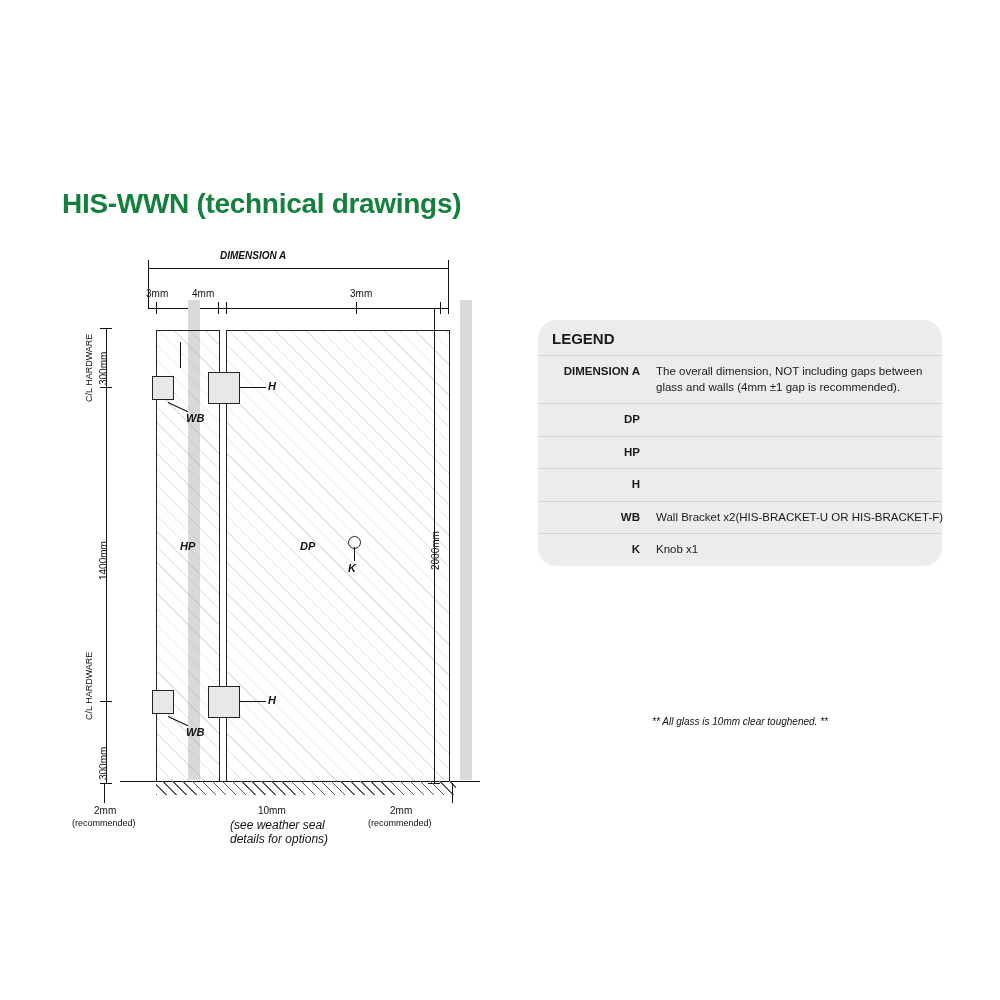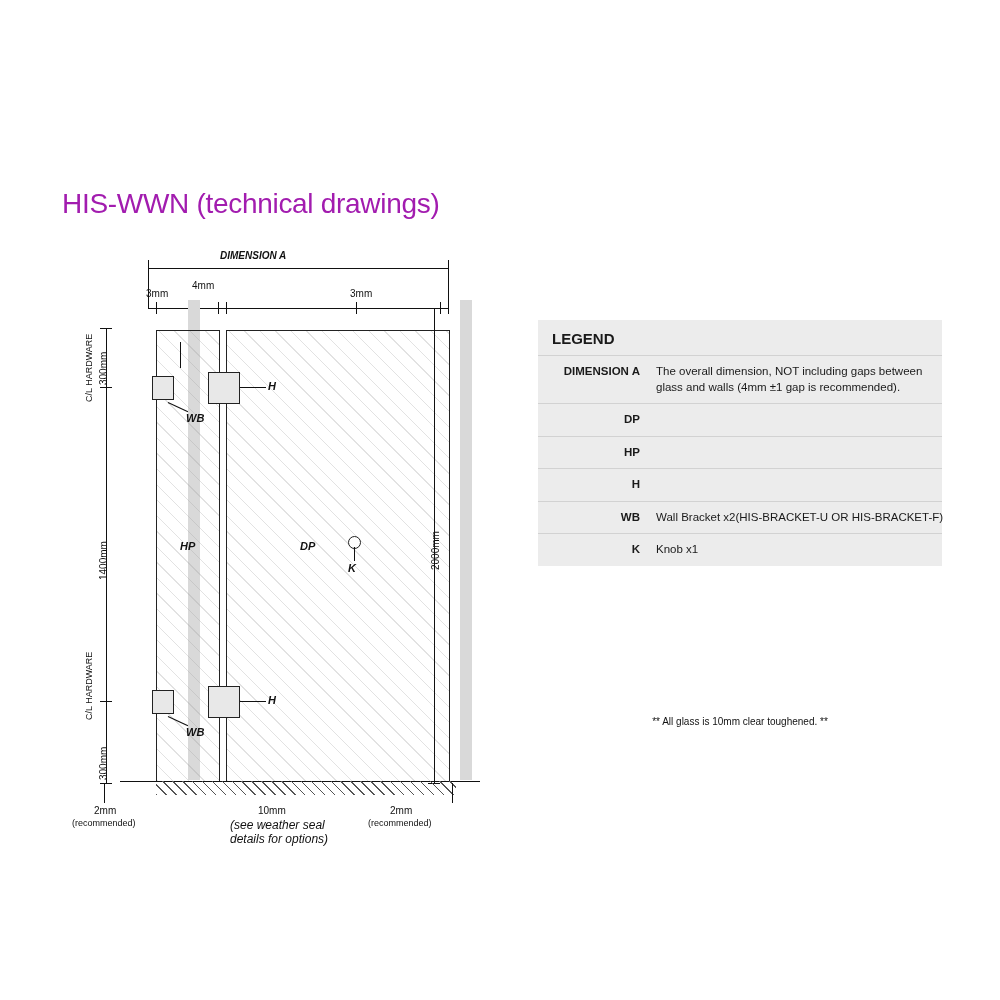--- a/index.html
+++ b/index.html
@@ -1,18 +1,18 @@
 <!DOCTYPE html>
 <html><head>
 <meta charset="utf-8">
 <style>
   html,body{margin:0;padding:0;}
   body{width:1000px;height:1000px;background:#ffffff;font-family:"Liberation Sans",sans-serif;color:#1a1a1a;position:relative;overflow:hidden;}
 
-  .page-title{position:absolute;left:62px;top:188px;font-size:28px;font-weight:400;letter-spacing:-0.3px;color:#a21caf;}
+  .page-title{position:absolute;left:62px;top:188px;font-size:28px;font-weight:700;letter-spacing:-0.3px;color:#15803d;}
 
   
   .drawing{position:absolute;left:60px;top:250px;width:440px;height:600px;}
 
   .wall{position:absolute;background:#d9d9d9;}
   .wall-left{left:128px;top:50px;width:12px;height:480px;}
   .wall-right{left:400px;top:50px;width:12px;height:480px;}
 
   .glass{position:absolute;border:1.6px solid #222;background:
      repeating-linear-gradient(45deg, rgba(160,160,160,0.30) 0 1px, rgba(255,255,255,0) 1px 11px);}
@@ -39,28 +39,28 @@
   .vline{position:absolute;width:0;border-left:1px solid #111;}
   .hline{position:absolute;height:0;border-top:1px solid #111;}
 
   .rot{transform:rotate(-90deg);transform-origin:left top;white-space:nowrap;}
 
   .floor-hatch{position:absolute;left:96px;top:531px;width:300px;height:14px;
      background:repeating-linear-gradient(45deg,#555 0 1px,rgba(255,255,255,0) 1px 7px);}
 
   
   .legend{position:absolute;left:538px;top:320px;width:304px;background:#ececec;}
-  .legend-wide{width:404px;}
+  .legend-wide{width:404px;border-radius:18px;}
   .legend-title{font-size:15px;font-weight:700;padding:10px 14px 8px 14px;border-bottom:1px solid #d2d2d2;}
   .lrow{display:flex;border-bottom:1px solid #d2d2d2;}
   .lrow:last-child{border-bottom:none;}
   .lkey{width:96px;flex:0 0 96px;text-align:right;padding:8px 8px 8px 6px;font-size:11.5px;font-weight:700;line-height:1.35;}
   .lval{flex:1;padding:8px 10px 8px 8px;font-size:11.5px;line-height:1.35;}
   .lval.wide{white-space:nowrap;}
-  .legend-note{font-size:10px;text-align:center;padding:10px 6px 2px 6px;color:#111;}
+  .legend-note{font-size:10px;font-style:italic;text-align:center;padding:10px 6px 2px 6px;color:#111;}
 </style>
 </head>
 <body>
 
 <div class="page-title">HIS-WWN (technical drawings)</div>
 
 <div class="drawing">
 
   <div class="dimtxt" style="left:160px;top:0px;font-weight:700;">DIMENSION A</div>
   <div class="dimA-line"></div>
@@ -72,21 +72,21 @@
 
   <div class="hline" style="left:88px;top:58px;width:300px;"></div>
   <div class="tick" style="left:96px;top:52px;height:12px;"></div>
   <div class="tick" style="left:158px;top:52px;height:12px;"></div>
   <div class="tick" style="left:166px;top:52px;height:12px;"></div>
   <div class="tick" style="left:296px;top:52px;height:12px;"></div>
   <div class="tick" style="left:380px;top:52px;height:12px;"></div>
   <div class="tick" style="left:388px;top:52px;height:12px;"></div>
 
   <div class="dimtxt normal" style="left:86px;top:38px;">3mm</div>
-  <div class="dimtxt normal" style="left:132px;top:30px;">4mm</div>
+  <div class="dimtxt normal" style="left:132px;top:38px;">4mm</div>
   <div class="dimtxt normal" style="left:290px;top:38px;">3mm</div>
 
   <div class="wall wall-left"></div>
   <div class="wall wall-right"></div>
 
   <div class="glass glass-hp"></div>
   <div class="glass glass-dp"></div>
 
   <div class="lbl lbl-hp" style="top:290px;left:120px;">HP</div>
   <div class="lbl lbl-dp" style="top:290px;left:240px;">DP</div>

